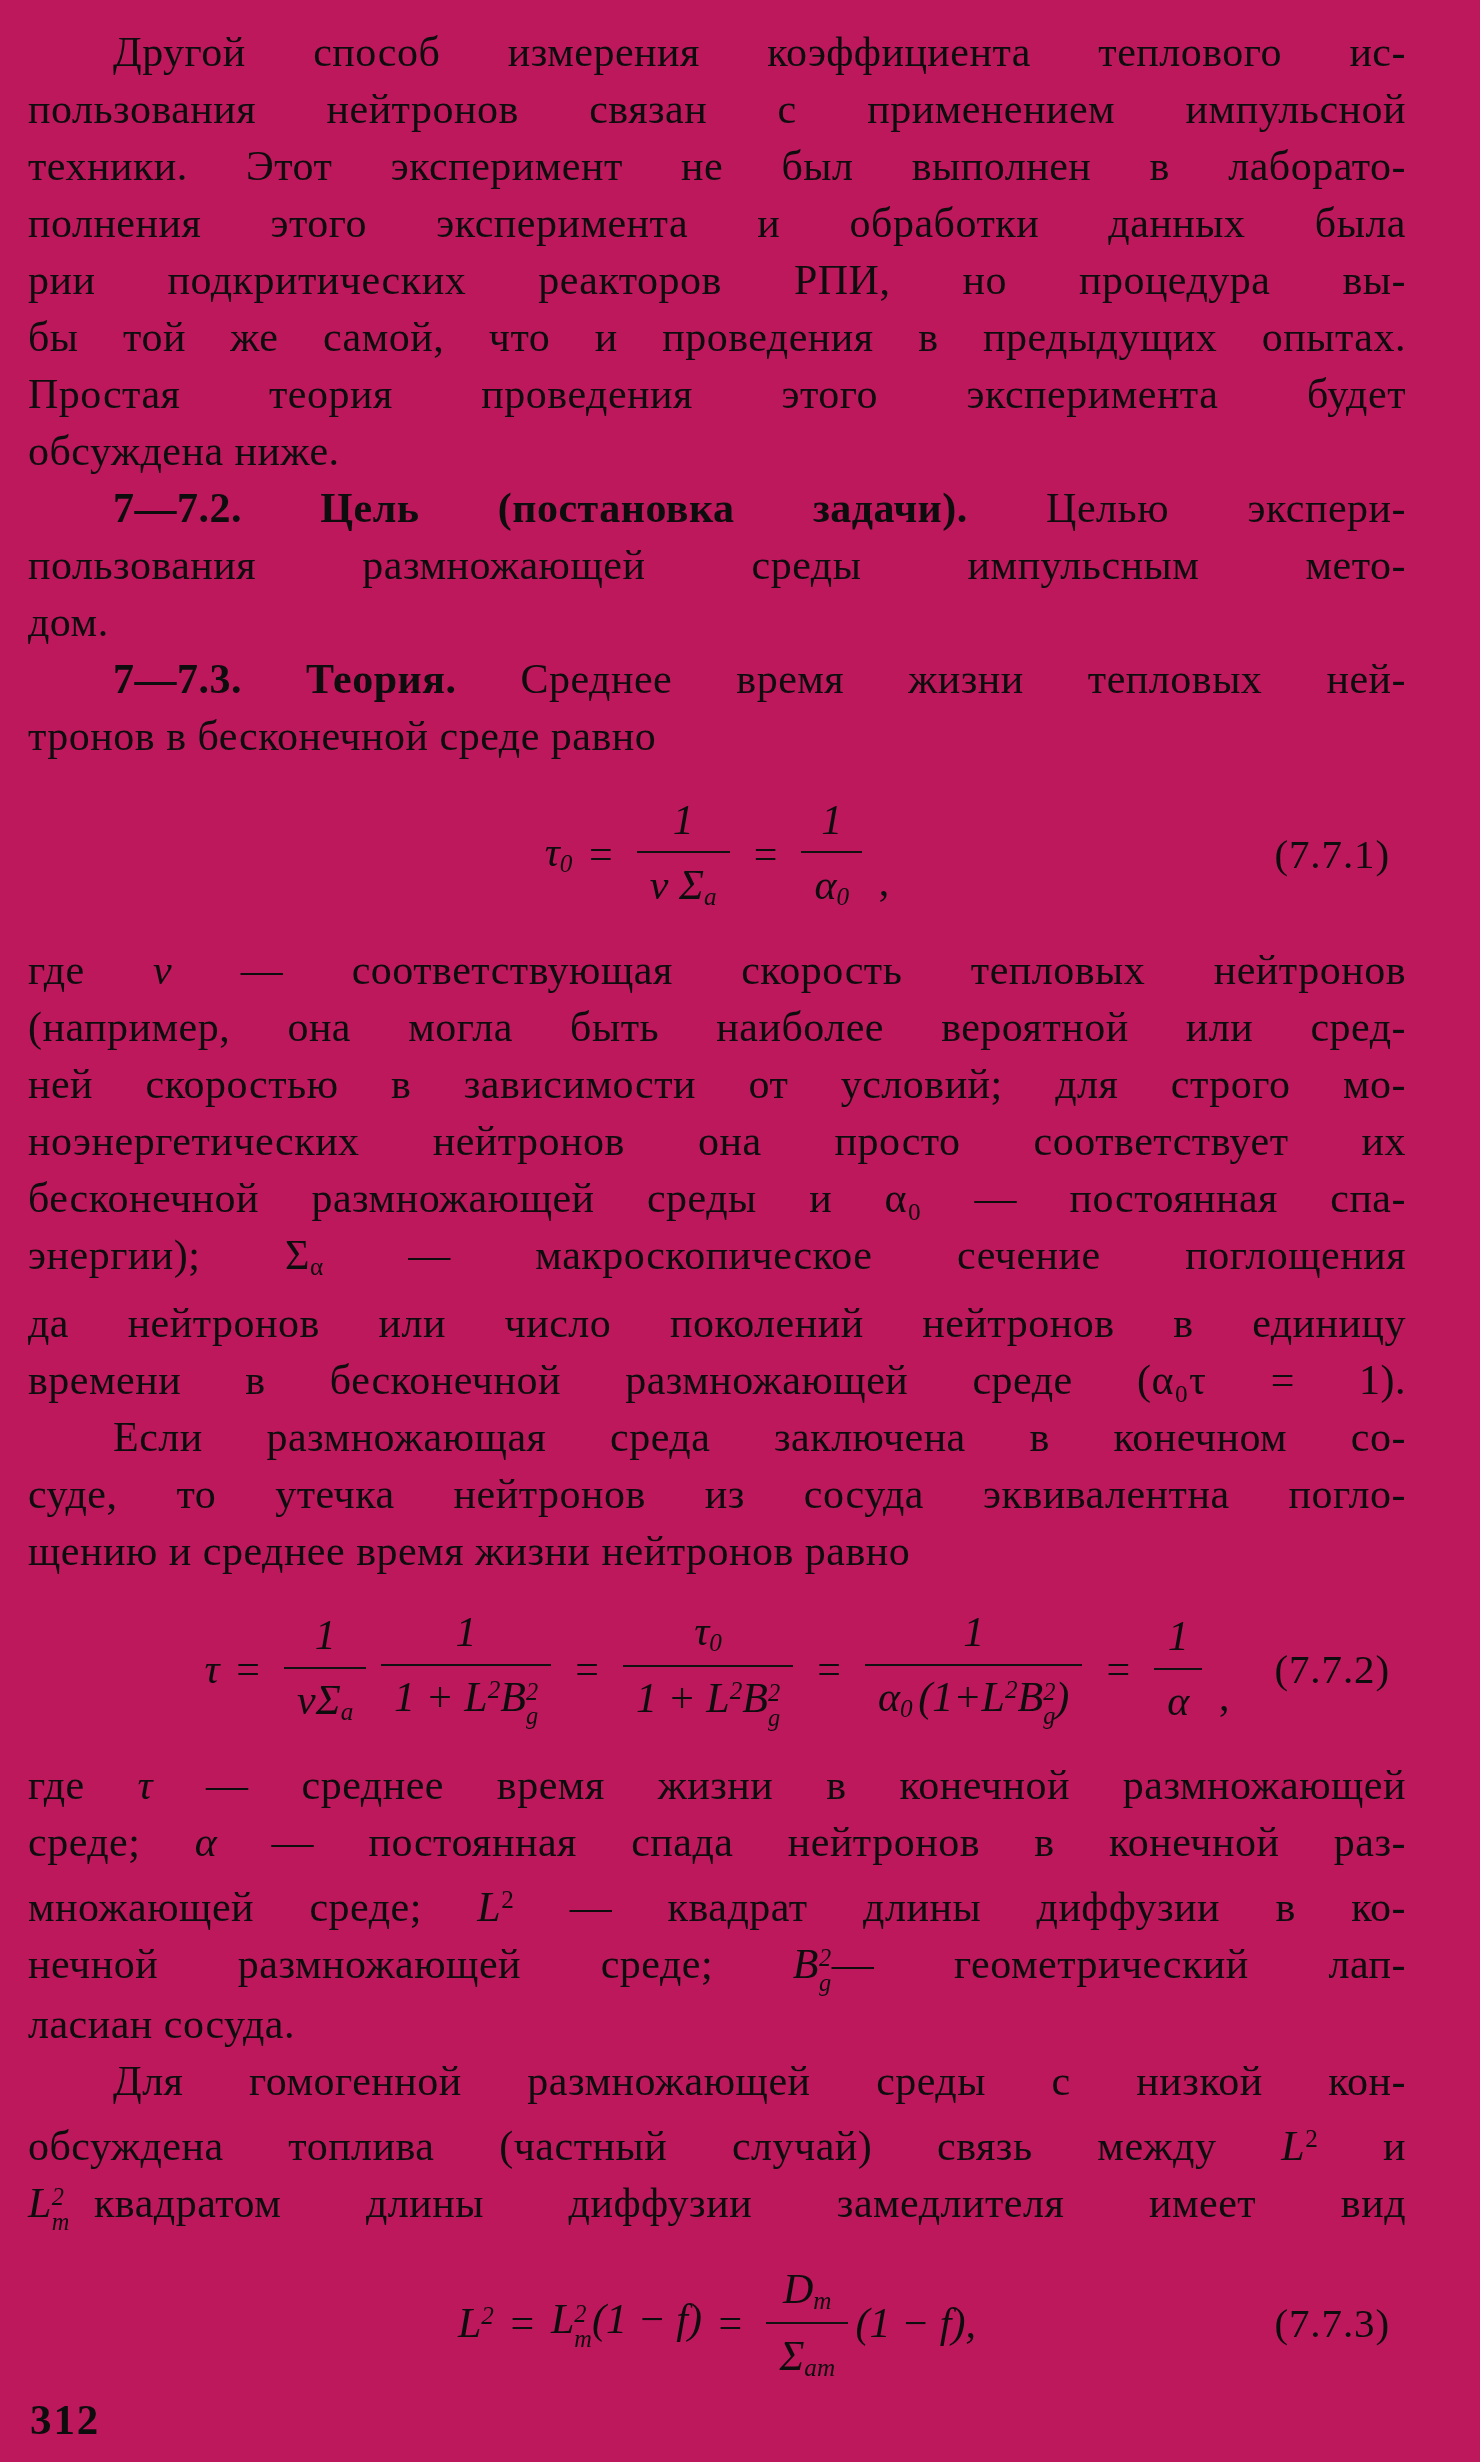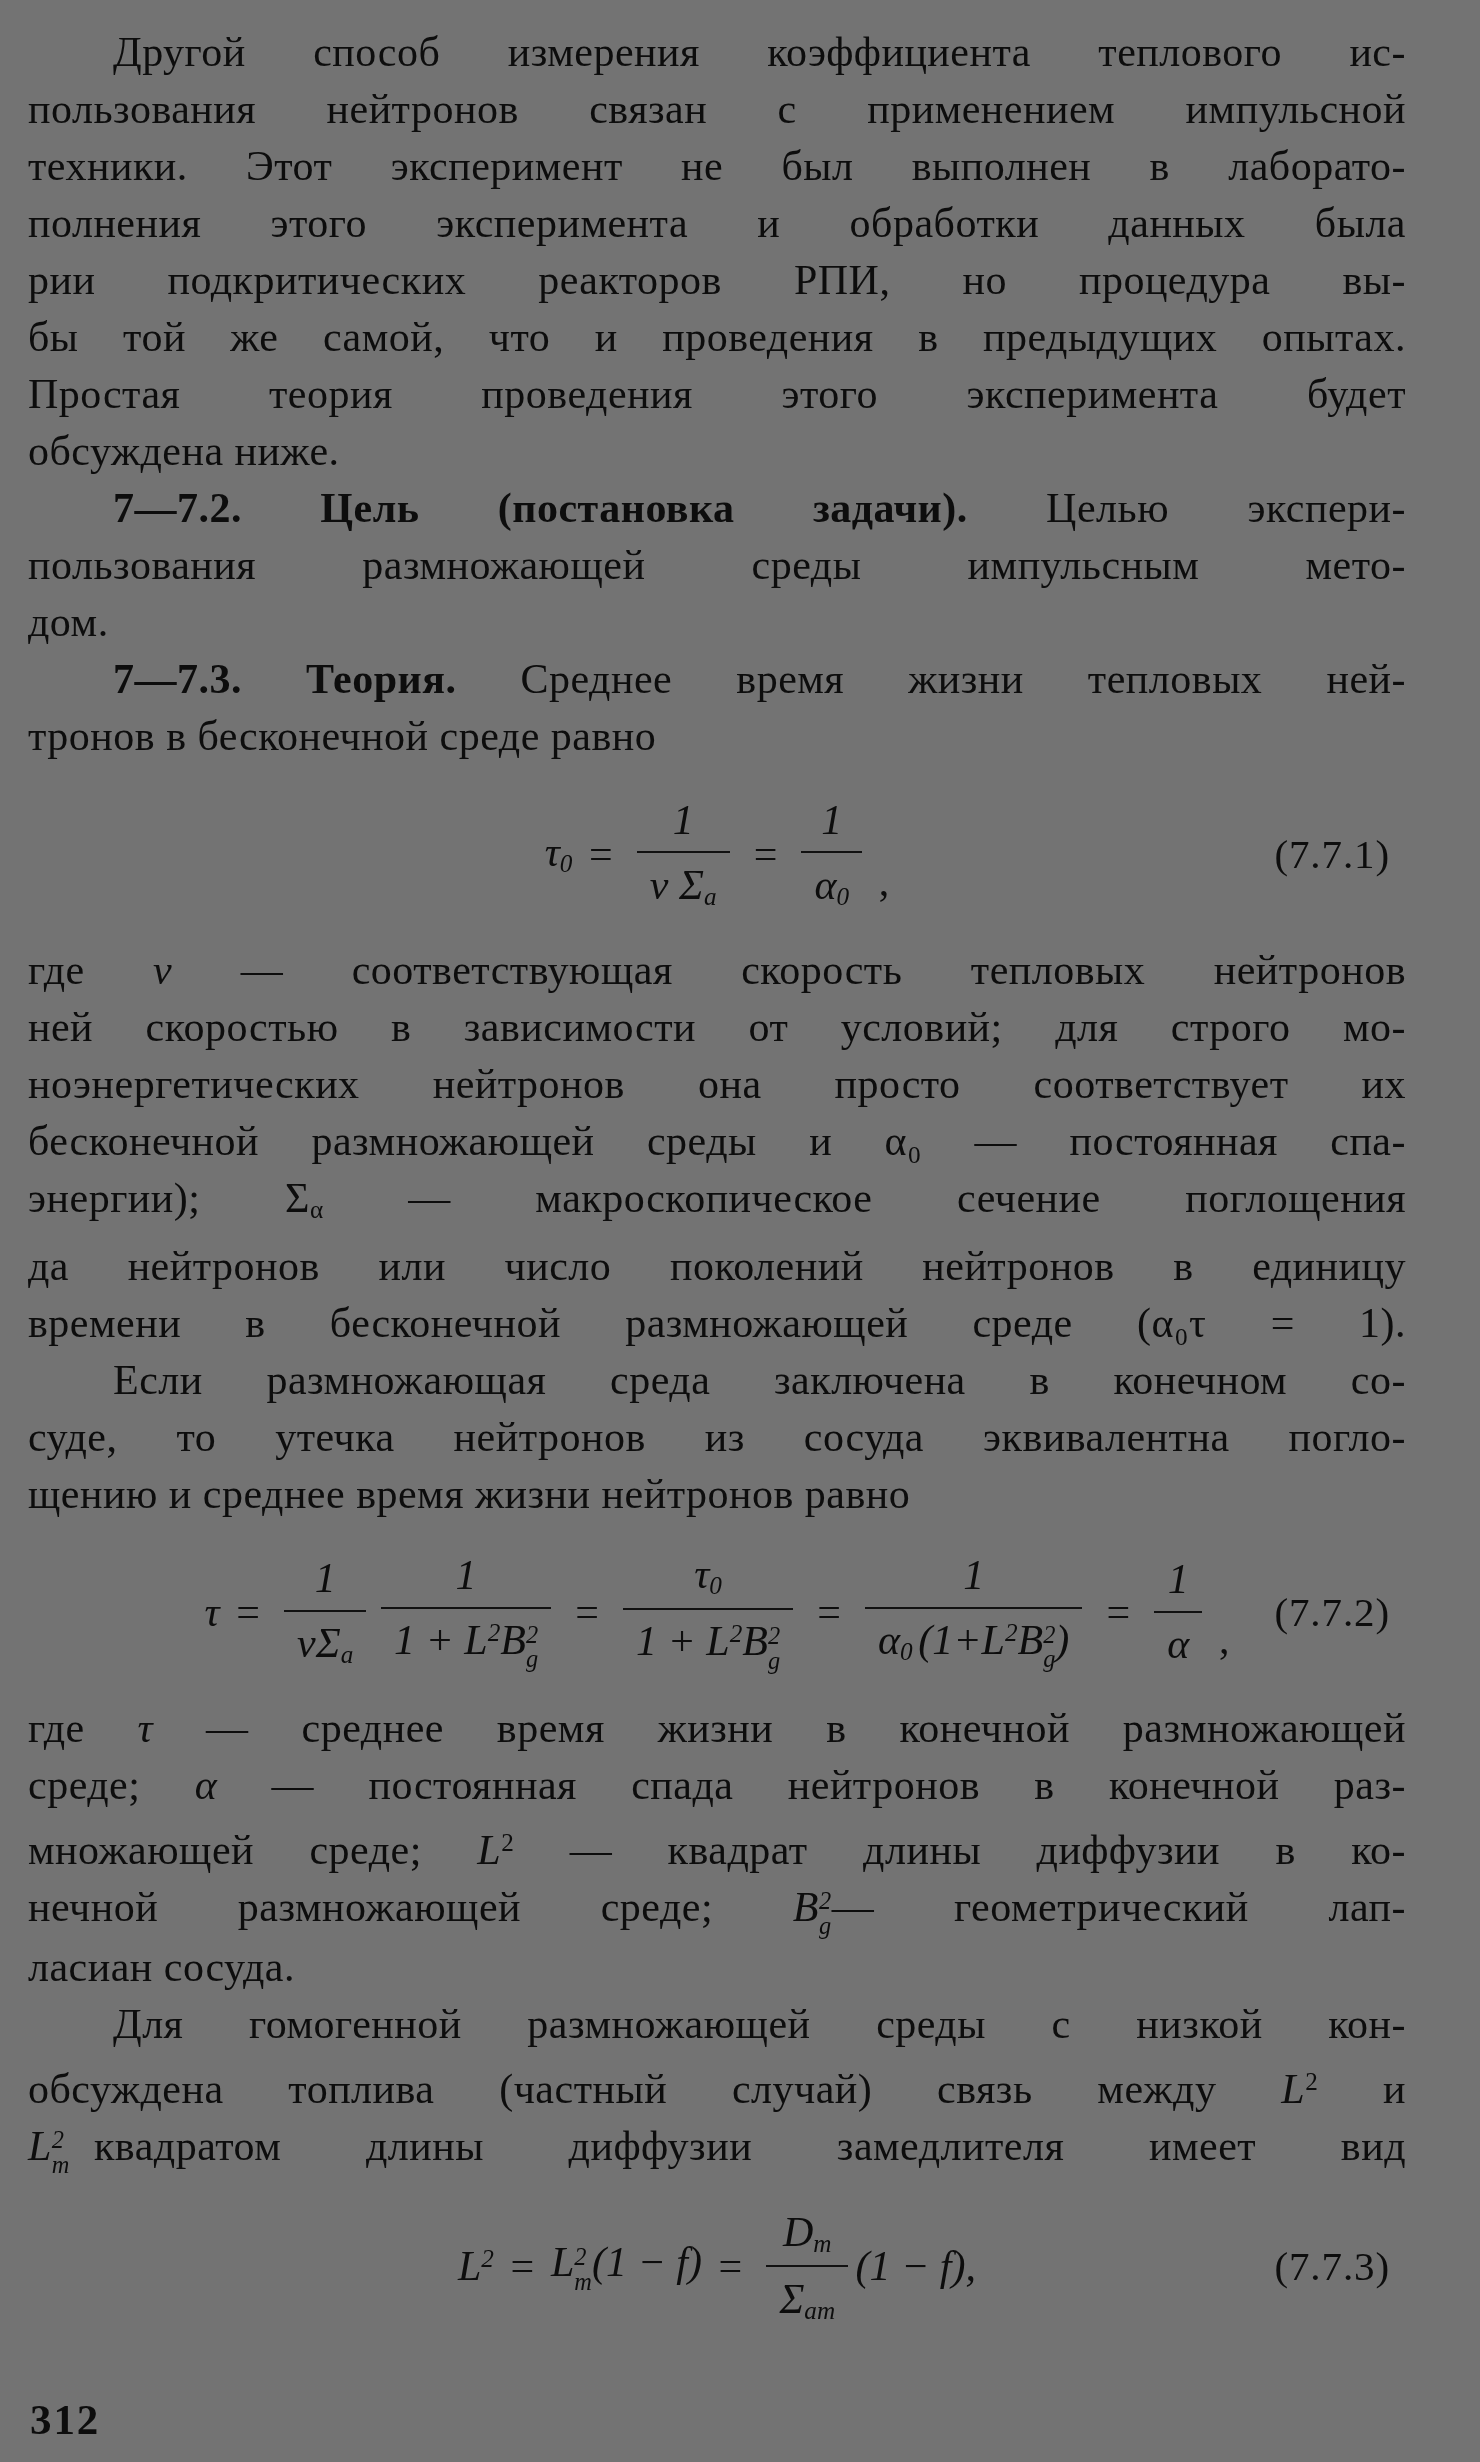--- a/index.html
+++ b/index.html
@@ -1,20 +1,20 @@
 <!DOCTYPE html>
 <html lang="ru" style="font-size:15px"><head>
 <meta charset="utf-8">
 <style>
   html,body{margin:0;padding:0;background:#e8e8e8;}
   .page{
     position:relative;
     width:1480px;height:2462px;
     margin:0 auto;
-    background:#737373;
+    background:#be185d;
     color:#0d0d0d;
     font-family:"Liberation Serif","DejaVu Serif",serif;
     box-sizing:border-box;
     padding:24px 74px 0 28px;
     overflow:hidden;
   }
   .ln{
     font-size:42px;
     line-height:57px;
     min-height:57px;
@@ -93,20 +93,21 @@
     <span class="frac">
       <span class="num">1</span>
       <span class="den"><span>α</span><sub>0</sub></span>
     </span>
     <span class="comma">,</span>
     <span class="eqtag">(7.7.1)</span>
   </div>
 
   <div>
     <div class="ln j"><span>где </span><span class="it">v</span><span> — соответствующая скорость тепловых нейтронов</span></div>
+    <div class="ln j">(например, она могла быть наиболее вероятной или сред-</div>
     <div class="ln j">ней скоростью в зависимости от условий; для строго мо-</div>
     <div class="ln j">ноэнергетических нейтронов она просто соответствует их</div>
     <div class="ln j">бесконечной размножающей среды и α₀ — постоянная спа-</div>
     <div class="ln j"><span>энергии); </span><span>Σ</span><sub>α</sub><span> — макроскопическое сечение поглощения</span></div>
     <div class="ln j">да нейтронов или число поколений нейтронов в единицу</div>
     <div class="ln j">времени в бесконечной размножающей среде (α₀τ = 1).</div>
   </div>
 
   <div>
     <div class="ln j ind">Если размножающая среда заключена в конечном со-</div>

